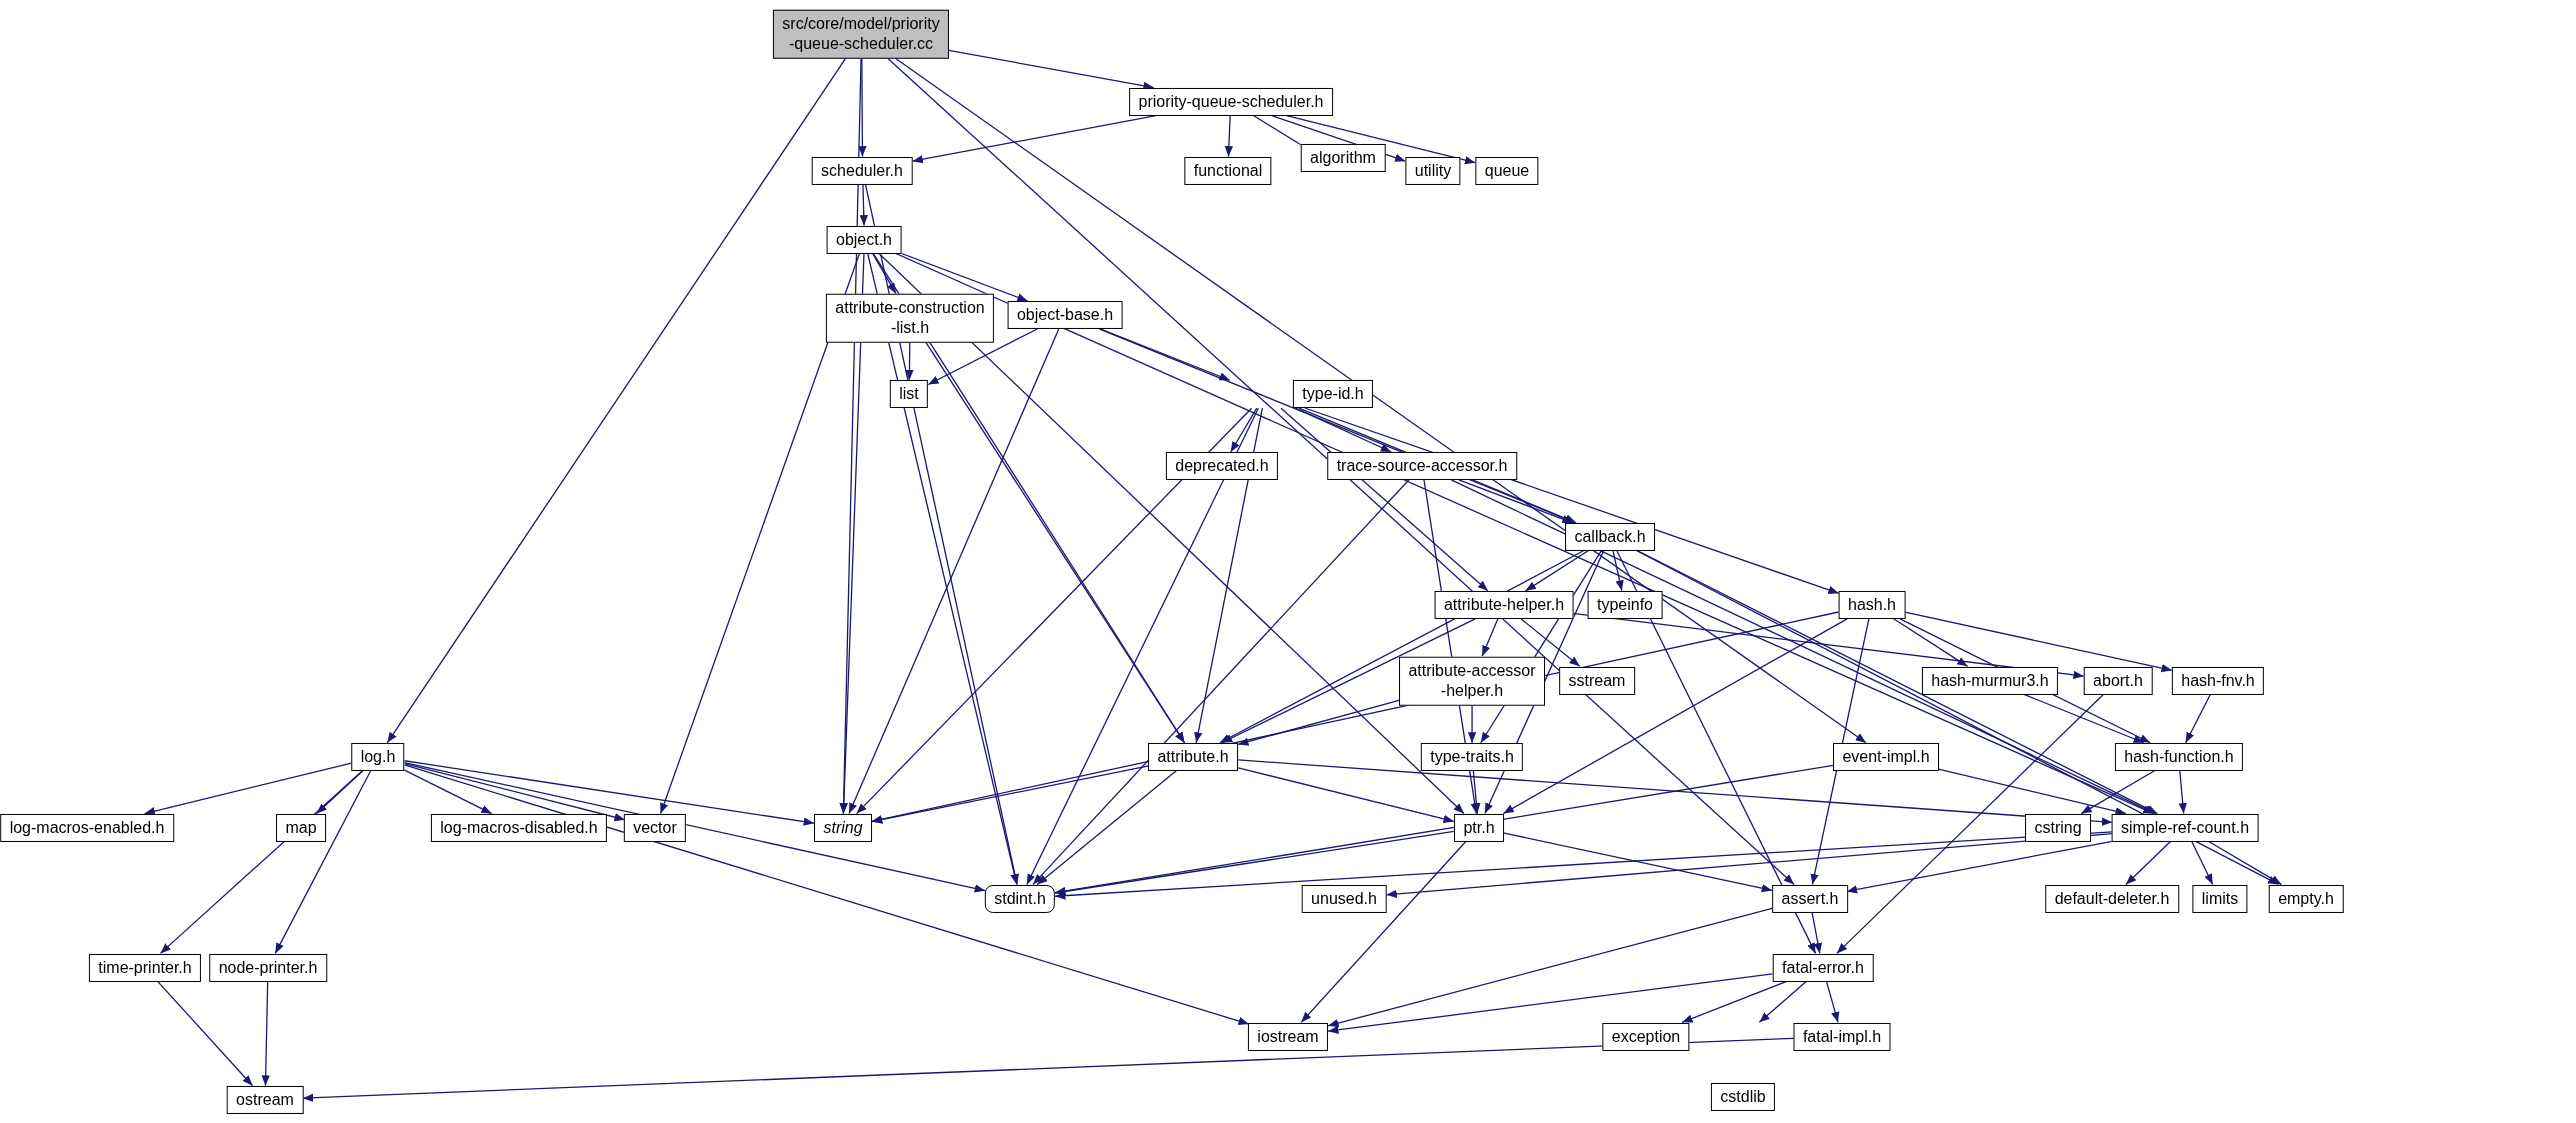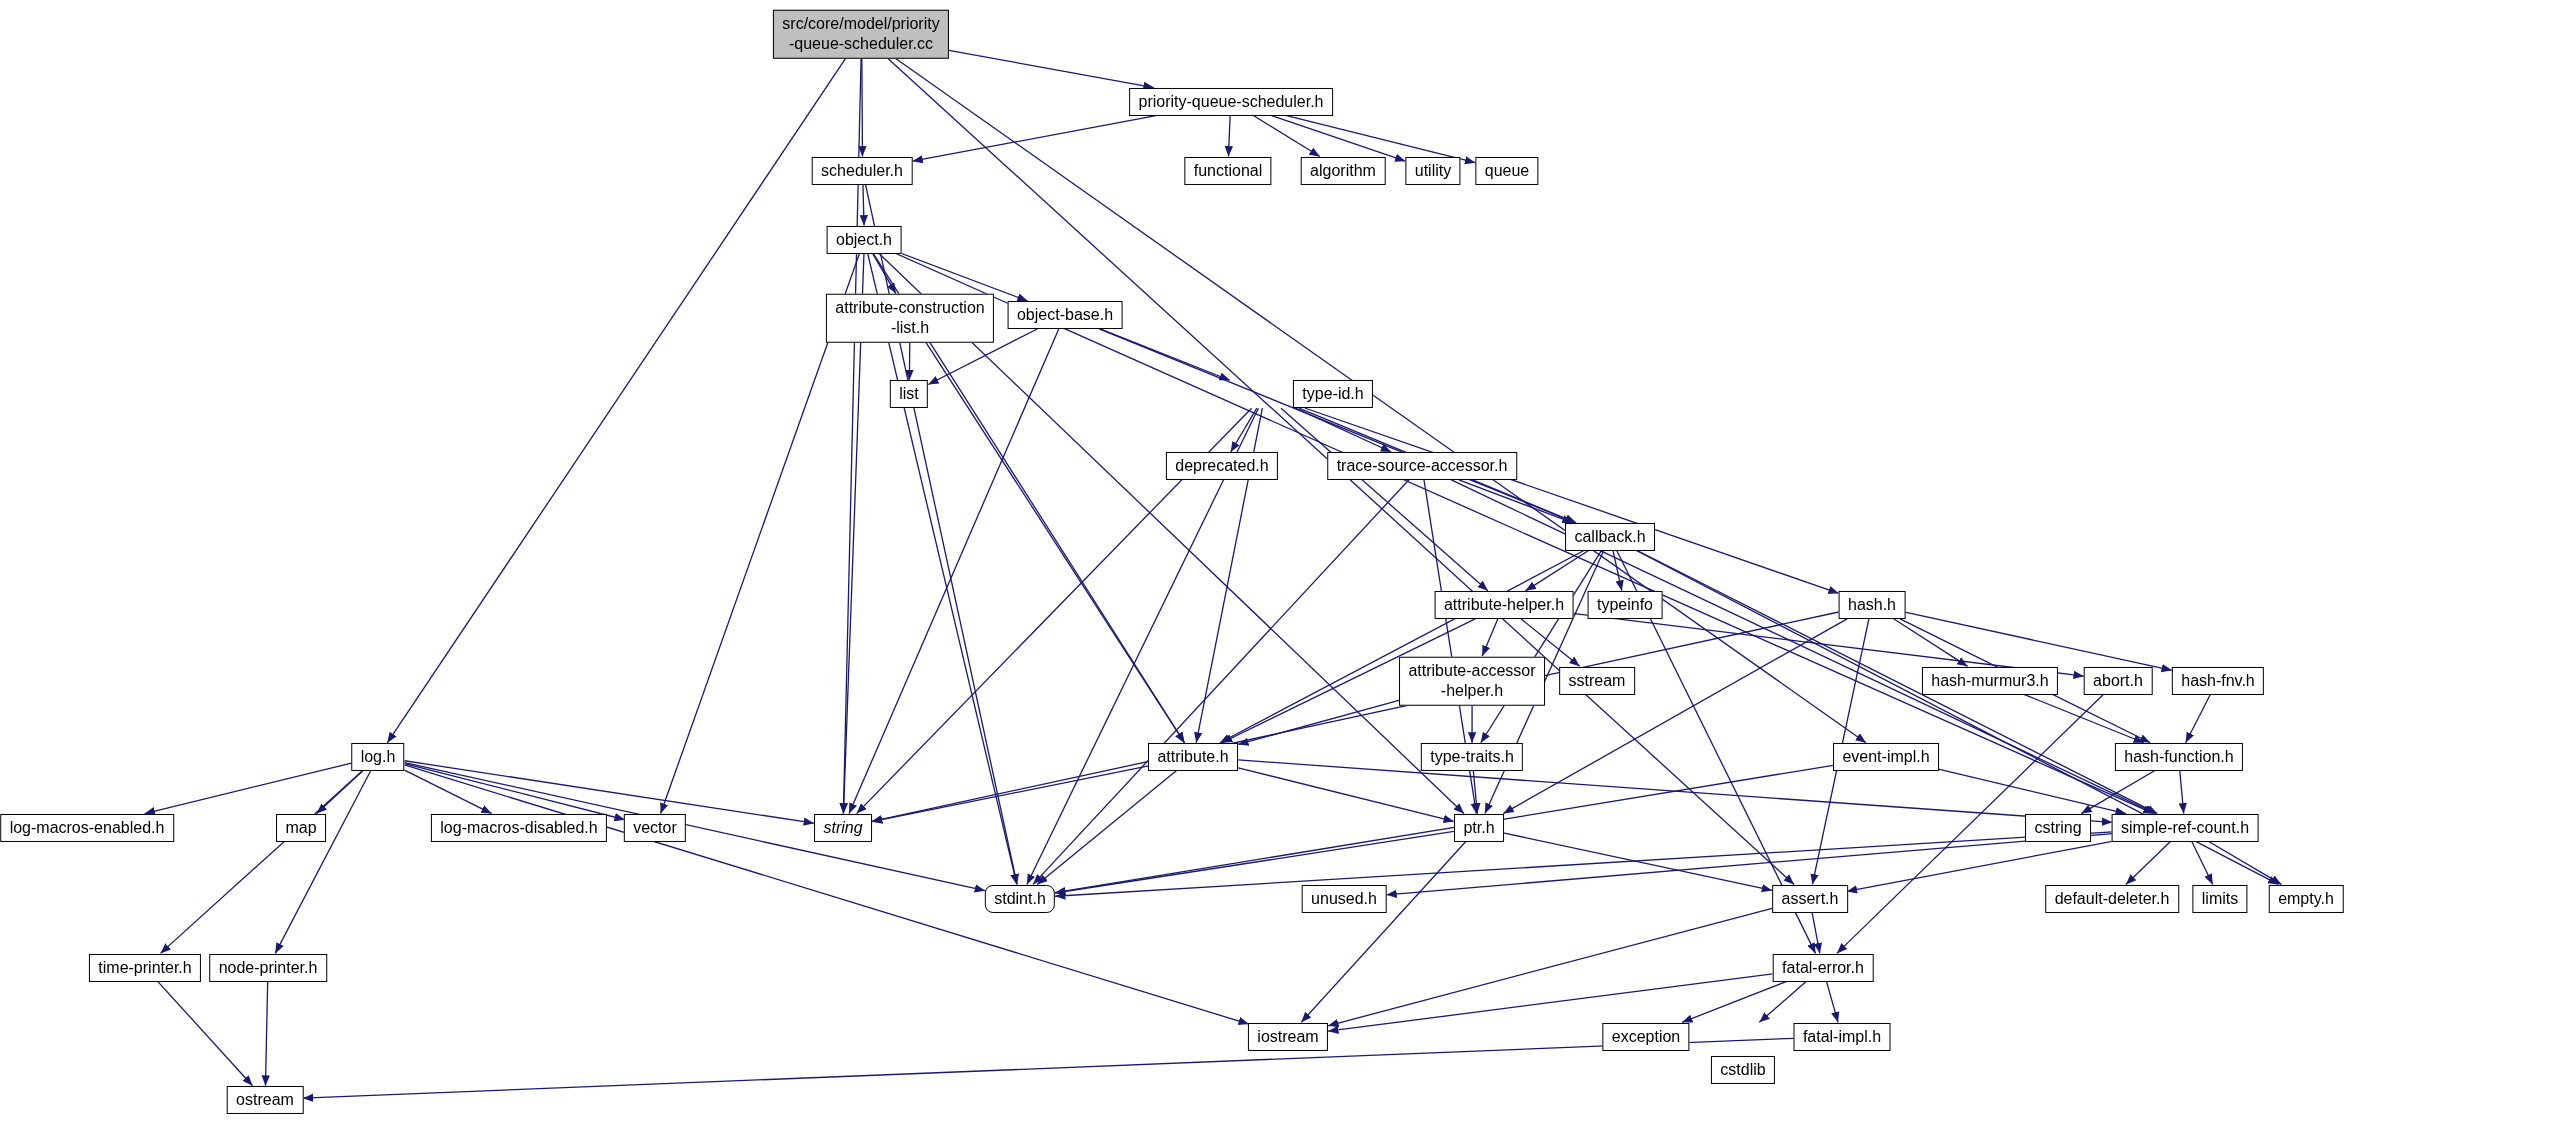--- a/index.html
+++ b/index.html
@@ -159,21 +159,21 @@
       <line x1="397.2" y1="827.0" x2="294.8" y2="1023.0" stroke="#191970" stroke-width="1.4" marker-end="url(#arrow)"></line>
       <line x1="168.6" y1="1053.0" x2="270.4" y2="1165.0" stroke="#191970" stroke-width="1.4" marker-end="url(#arrow)"></line>
       <line x1="286.7" y1="1053.0" x2="284.3" y2="1165.0" stroke="#191970" stroke-width="1.4" marker-end="url(#arrow)"></line>
     </svg>
   <div class="node-layer" id="node-layer">
       <div class="node root" style="background: rgb(191, 191, 191); left: 861px; top: 34px;">src/core/model/priority
 -queue-scheduler.cc</div>
       <div class="node header" style="left: 1231px; top: 102px;">priority-queue-scheduler.h</div>
       <div class="node header" style="left: 862px; top: 171px;">scheduler.h</div>
       <div class="node system" style="left: 1228px; top: 171px;">functional</div>
-      <div class="node system" style="left: 1343px; top: 171px;">algorithm</div>
+      <div class="node system" style="left: 1343px; top: 158px;">algorithm</div>
       <div class="node system" style="left: 1433px; top: 171px;">utility</div>
       <div class="node system" style="left: 1507px; top: 171px;">queue</div>
       <div class="node header" style="left: 864px; top: 240px;">object.h</div>
       <div class="node header" style="left: 910px; top: 318px;">attribute-construction
 -list.h</div>
       <div class="node header" style="left: 1065px; top: 315px;">object-base.h</div>
       <div class="node system" style="left: 909px; top: 394px;">list</div>
       <div class="node header" style="left: 1304px; top: 394px; margin-left: 29px;">type-id.h</div>
       <div class="node header" style="left: 1222px; top: 466px;">deprecated.h</div>
       <div class="node header" style="left: 1422px; top: 466px;">trace-source-accessor.h</div>
@@ -204,18 +204,18 @@
       <div class="node header" style="left: 1344px; top: 899px;">unused.h</div>
       <div class="node header" style="left: 1810px; top: 899px;">assert.h</div>
       <div class="node header" style="left: 2112px; top: 899px;">default-deleter.h</div>
       <div class="node system" style="left: 2220px; top: 899px;">limits</div>
       <div class="node header" style="left: 2306px; top: 899px;">empty.h</div>
       <div class="node header" style="left: 145px; top: 968px;">time-printer.h</div>
       <div class="node header" style="left: 268px; top: 968px;">node-printer.h</div>
       <div class="node header" style="left: 1823px; top: 968px;">fatal-error.h</div>
       <div class="node system" style="left: 1288px; top: 1037px;">iostream</div>
       <div class="node system" style="left: 1646px; top: 1037px;">exception</div>
-      <div class="node system" style="left: 1743px; top: 1070px;">cstdlib</div>
+      <div class="node system" style="left: 1743px; top: 1097px;">cstdlib</div>
       <div class="node header" style="left: 1842px; top: 1037px;">fatal-impl.h</div>
       <div class="node system" style="left: 265px; top: 1100px;">ostream</div>
     </div>
 </div>
 
 
 </body></html>

